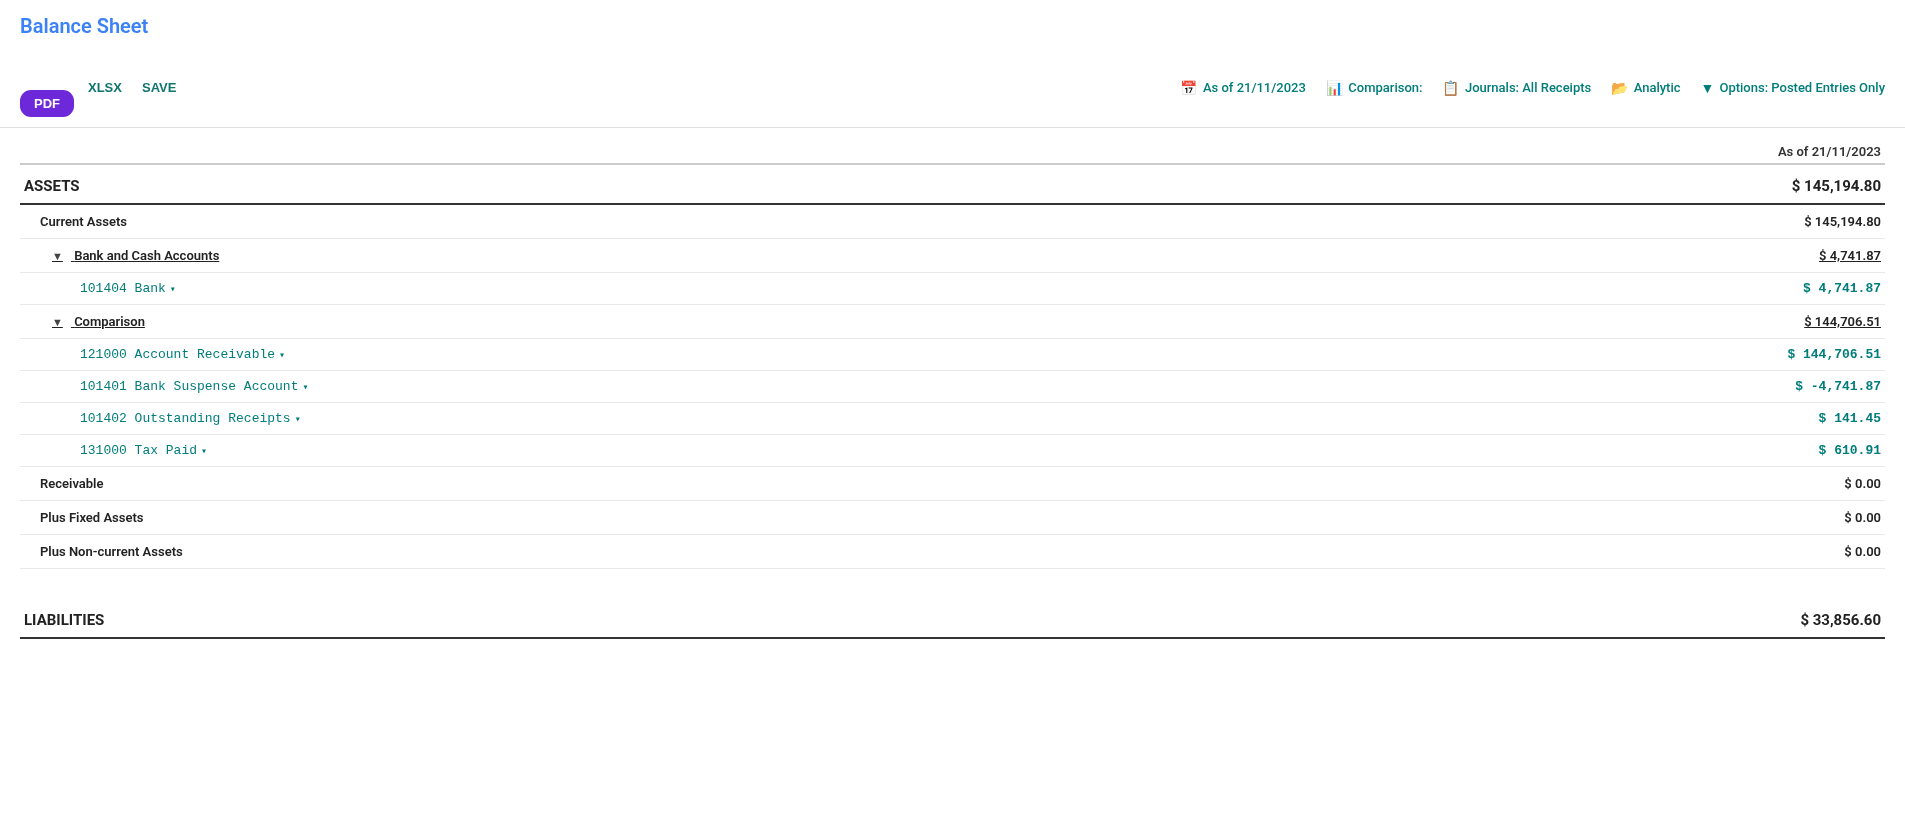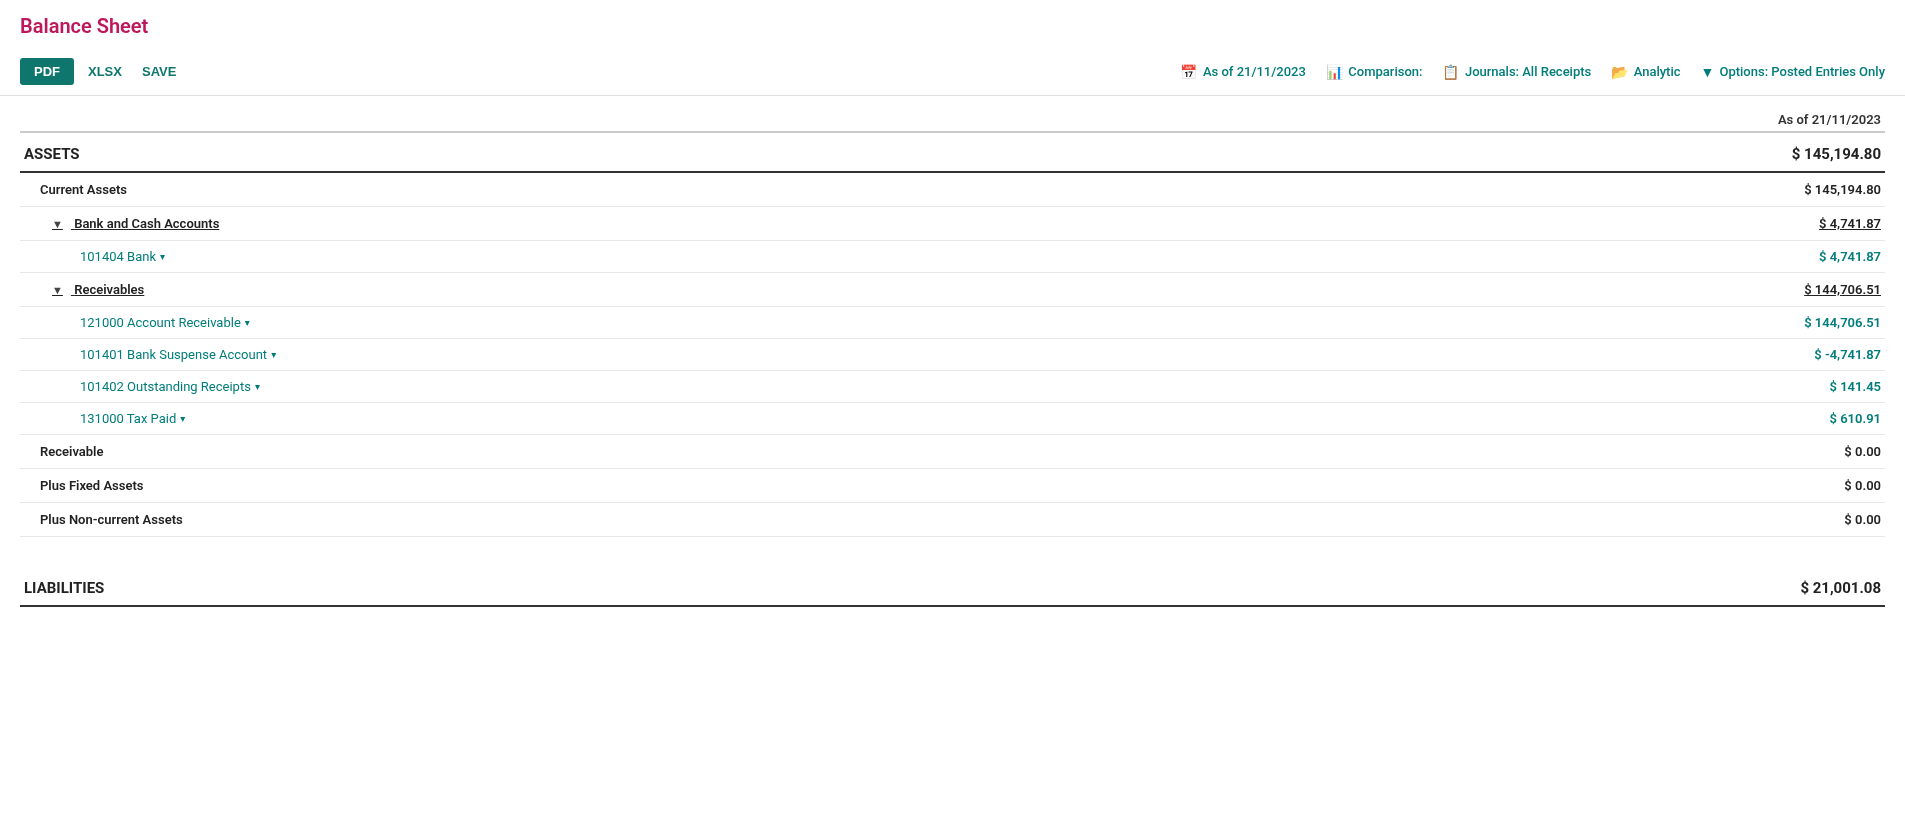--- a/index.html
+++ b/index.html
@@ -9,34 +9,35 @@
       display: flex;
       align-items: center;
       padding: 10px 20px;
       gap: 0;
       border-bottom: 1px solid #e0e0e0;
     }
 
     .page-title {
       font-size: 20px;
       font-weight: 600;
-      color: #be185d;
+      color: #3b82f6;
       padding: 14px 20px 10px 20px;
     }
 
     .btn-pdf {
-      background: #0f766e;
+      background: #6d28d9;
       color: #fff;
       border: none;
       padding: 6px 14px;
       font-size: 13px;
       font-weight: 600;
       cursor: pointer;
-      border-radius: 3px;
+      border-radius: 11px;
       margin-right: 4px;
+      margin-top: 32px;
     }
 
     .btn-text {
       background: none;
       border: none;
       color: #0f766e;
       font-size: 13px;
       font-weight: 600;
       cursor: pointer;
       padding: 6px 10px;
@@ -129,20 +130,21 @@
       color: #444;
     }
 
     .account-row {
       display: flex;
       justify-content: space-between;
       align-items: center;
       padding: 8px 4px 8px 60px;
       border-bottom: 1px solid #e8e8e8;
       color: #007D7A;
+      font-family: Liberation Mono, monospace;
     }
 
     .account-row .account-name {
       color: #007D7A;
       cursor: pointer;
       display: flex;
       align-items: center;
       gap: 4px;
     }
 
@@ -233,21 +235,21 @@
       <span class="account-name">
         <span>101404 Bank</span>
         <span class="dropdown-arrow">▾</span>
       </span>
       <span class="amount-teal">$ 4,741.87</span>
     </div>
 
     <div class="group-row">
       <span>
         <span class="arrow">▼</span>
-        <span>Receivables</span>
+        <span>Comparison</span>
       </span>
       <span class="amount">$ 144,706.51</span>
     </div>
 
     <div class="account-row">
       <span class="account-name">
         <span>121000 Account Receivable</span>
         <span class="dropdown-arrow">▾</span>
       </span>
       <span class="amount-teal">$ 144,706.51</span>
@@ -290,17 +292,17 @@
 
     <div class="subsection-row">
       <span>Plus Non-current Assets</span>
       <span class="amount">$ 0.00</span>
     </div>
 
     <div class="liabilities-spacer"></div>
 
     <div class="section-header">
       <span>LIABILITIES</span>
-      <span class="amount">$ 21,001.08</span>
+      <span class="amount">$ 33,856.60</span>
     </div>
 
   </div>
 </div>
 
 </body></html>

